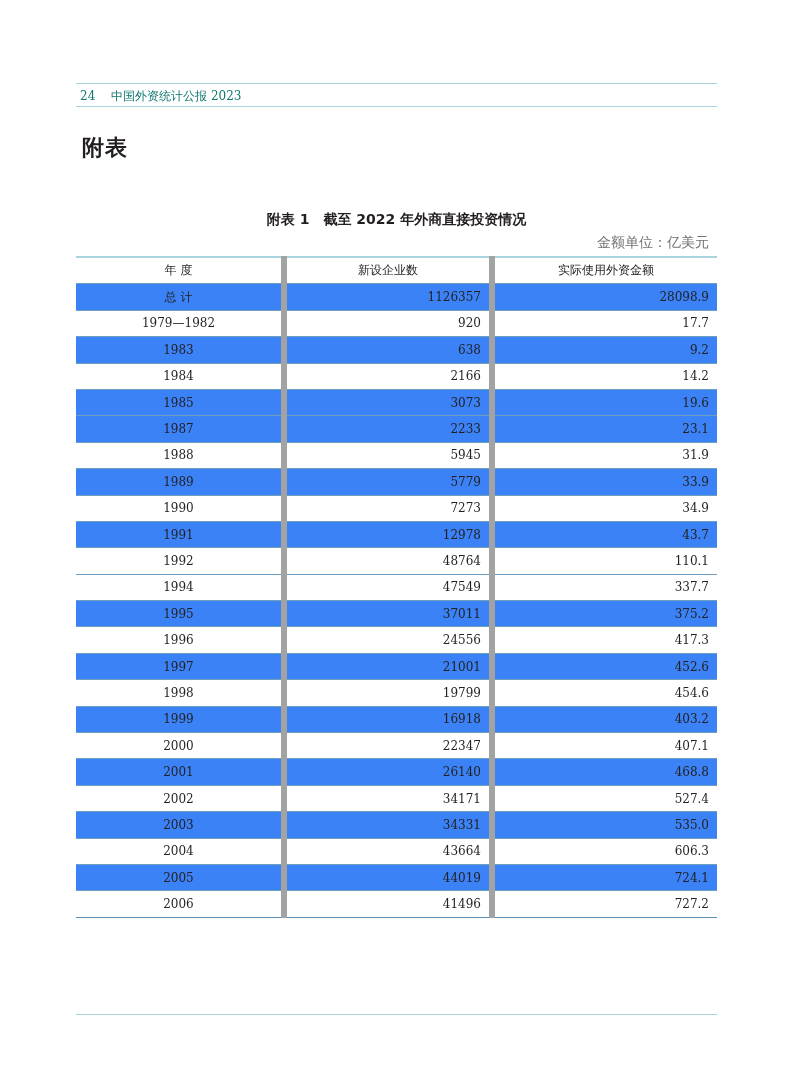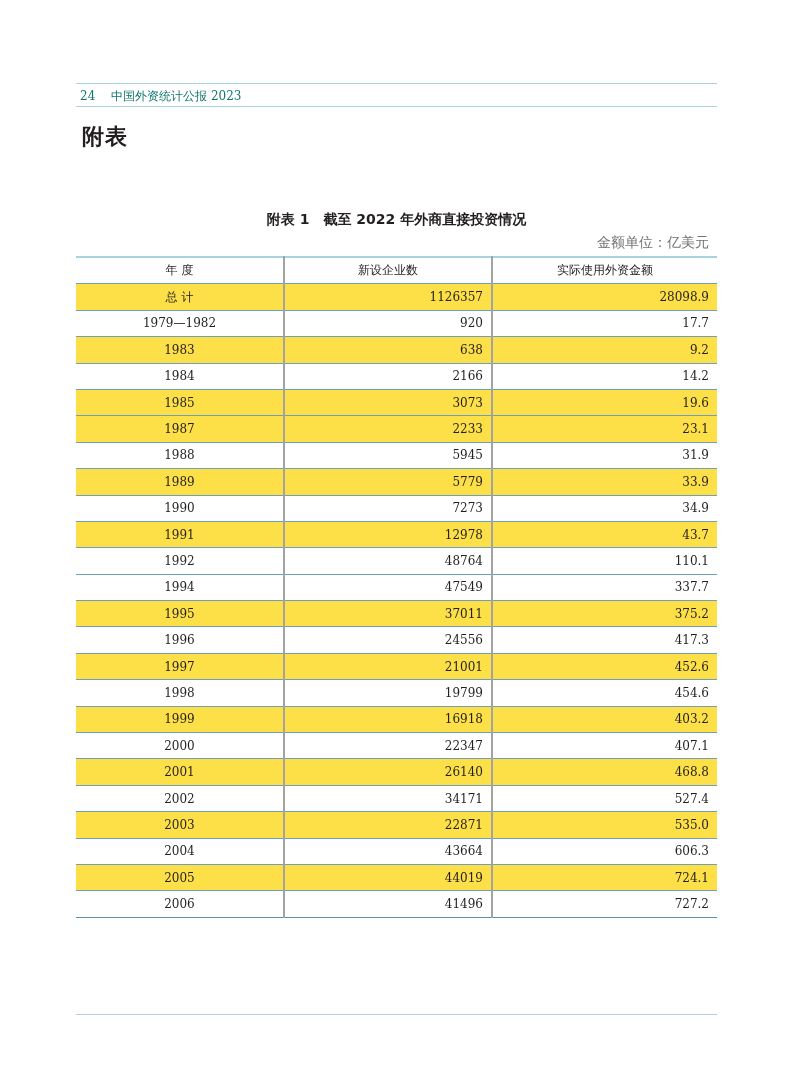--- a/index.html
+++ b/index.html
@@ -1,30 +1,30 @@
 <!DOCTYPE html>
 <html><head>
 <meta charset="utf-8">
 <style>
   html, body { margin: 0; padding: 0; background: #ffffff; }
   body { width: 793px; height: 1077px; position: relative; font-family: "DejaVu Serif", serif; color: #231f20; }
   .rule { position: absolute; left: 76px; width: 641px; height: 0; border-top: 1px solid #a9d3df; }
   .running-header { position: absolute; left: 80px; top: 88px; font-size: 12px; color: #0f766e; }
   .running-header .pg { margin-right: 12px; }
-  .section-title { position: absolute; left: 82px; top: 122px; font-size: 22px; font-weight: bold; font-family: Liberation Mono, monospace; letter-spacing: 1px; }
+  .section-title { position: absolute; left: 82px; top: 133px; font-size: 22px; font-weight: bold; font-family: Liberation Mono, monospace; letter-spacing: 1px; }
   .table-caption { position: absolute; left: 0; width: 793px; top: 211px; text-align: center; font-family: "DejaVu Sans", sans-serif; font-size: 14px; font-weight: bold; }
   .unit-note { position: absolute; right: 84px; top: 234px; font-size: 14px; color: #737373; }
   table.data { position: absolute; left: 76px; top: 256px; width: 641px; border-collapse: collapse; font-size: 12px; }
   table.data th, table.data td { height: 25.4px; padding: 0 6px; border-bottom: 1px solid #6f9fbe; }
   table.data th { font-family: "DejaVu Sans", sans-serif; font-weight: normal; font-size: 12px; text-align: center; }
   table.data thead tr { border-top: 2px solid #a9d3df; }
   table.data td.col-year { text-align: center; }
   table.data td.num { text-align: right; padding-right: 8px; }
-  table.data th + th, table.data td + td { border-left: 2px solid #a3a3a3; }
-  table.data tr.shaded td { background: #fde047; }
+  table.data th + th, table.data td + td { border-left: 6px solid #a3a3a3; }
+  table.data tr.shaded td { background: #3b82f6; }
   table.data tr:last-child td { border-bottom: 1px solid #5b8fb5; }
   col.c1 { width: 208px; } col.c2 { width: 208px; } col.c3 { width: 225px; }
 </style>
 </head>
 <body>
 
 <div class="rule" style="top:83px;"></div>
 <div class="running-header">
   <span class="pg">24</span>
   <span>中国外资统计公报 2023</span>
@@ -144,21 +144,21 @@
         <td class="num">26140</td>
         <td class="num">468.8</td>
       </tr>
       <tr>
         <td class="col-year">2002</td>
         <td class="num">34171</td>
         <td class="num">527.4</td>
       </tr>
       <tr class="shaded">
         <td class="col-year">2003</td>
-        <td class="num">22871</td>
+        <td class="num">34331</td>
         <td class="num">535.0</td>
       </tr>
       <tr>
         <td class="col-year">2004</td>
         <td class="num">43664</td>
         <td class="num">606.3</td>
       </tr>
       <tr class="shaded">
         <td class="col-year">2005</td>
         <td class="num">44019</td>

